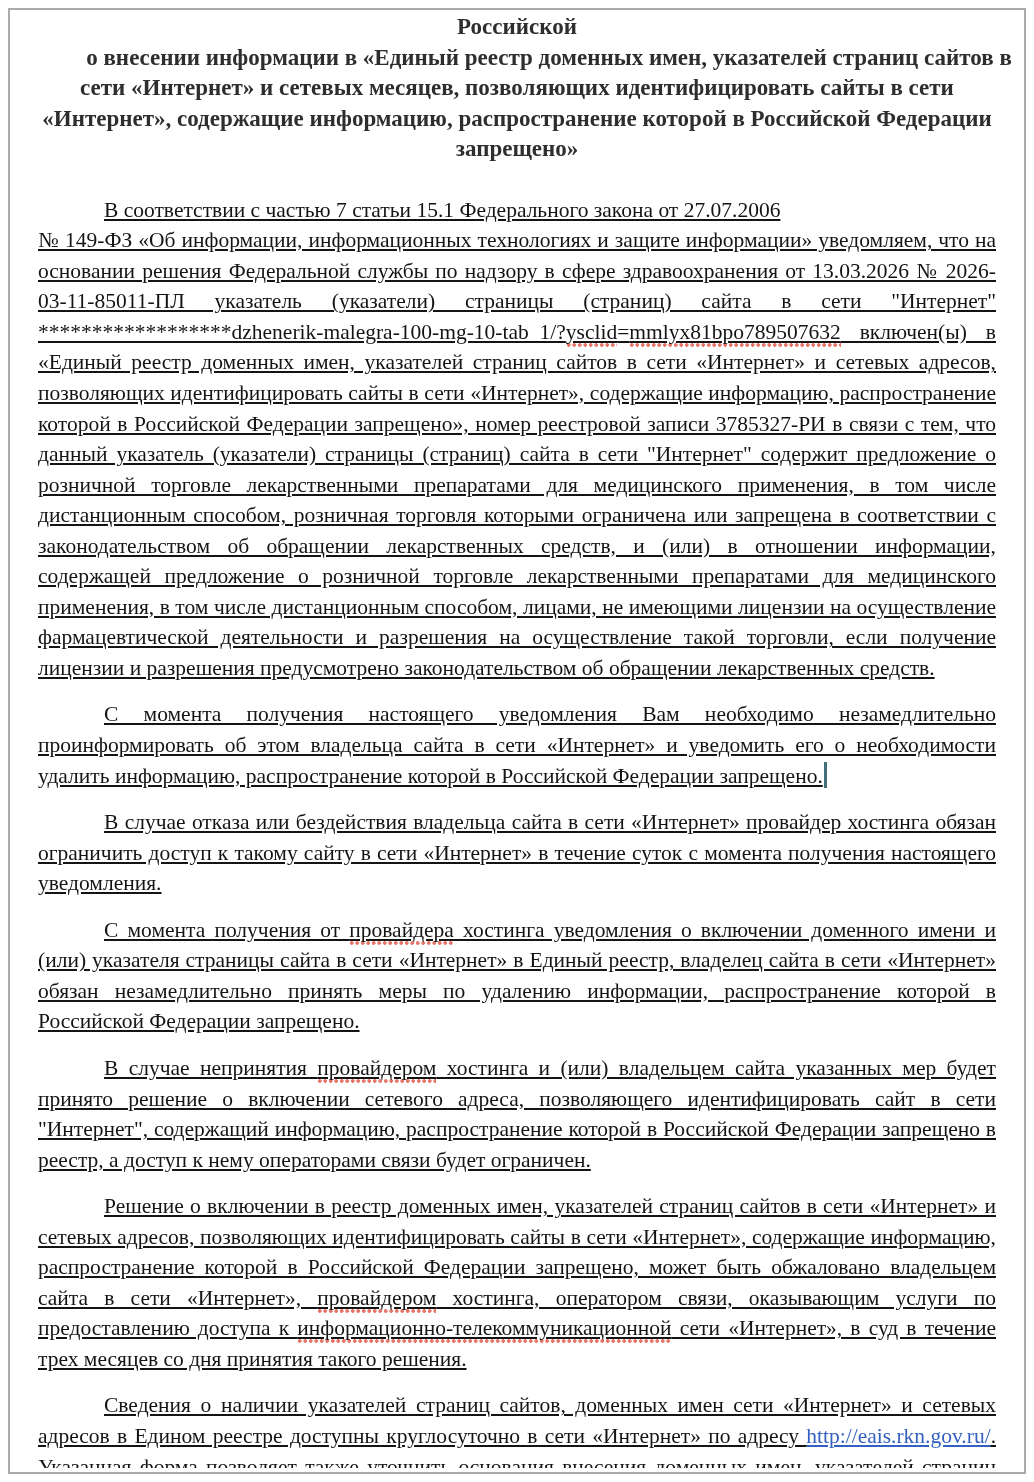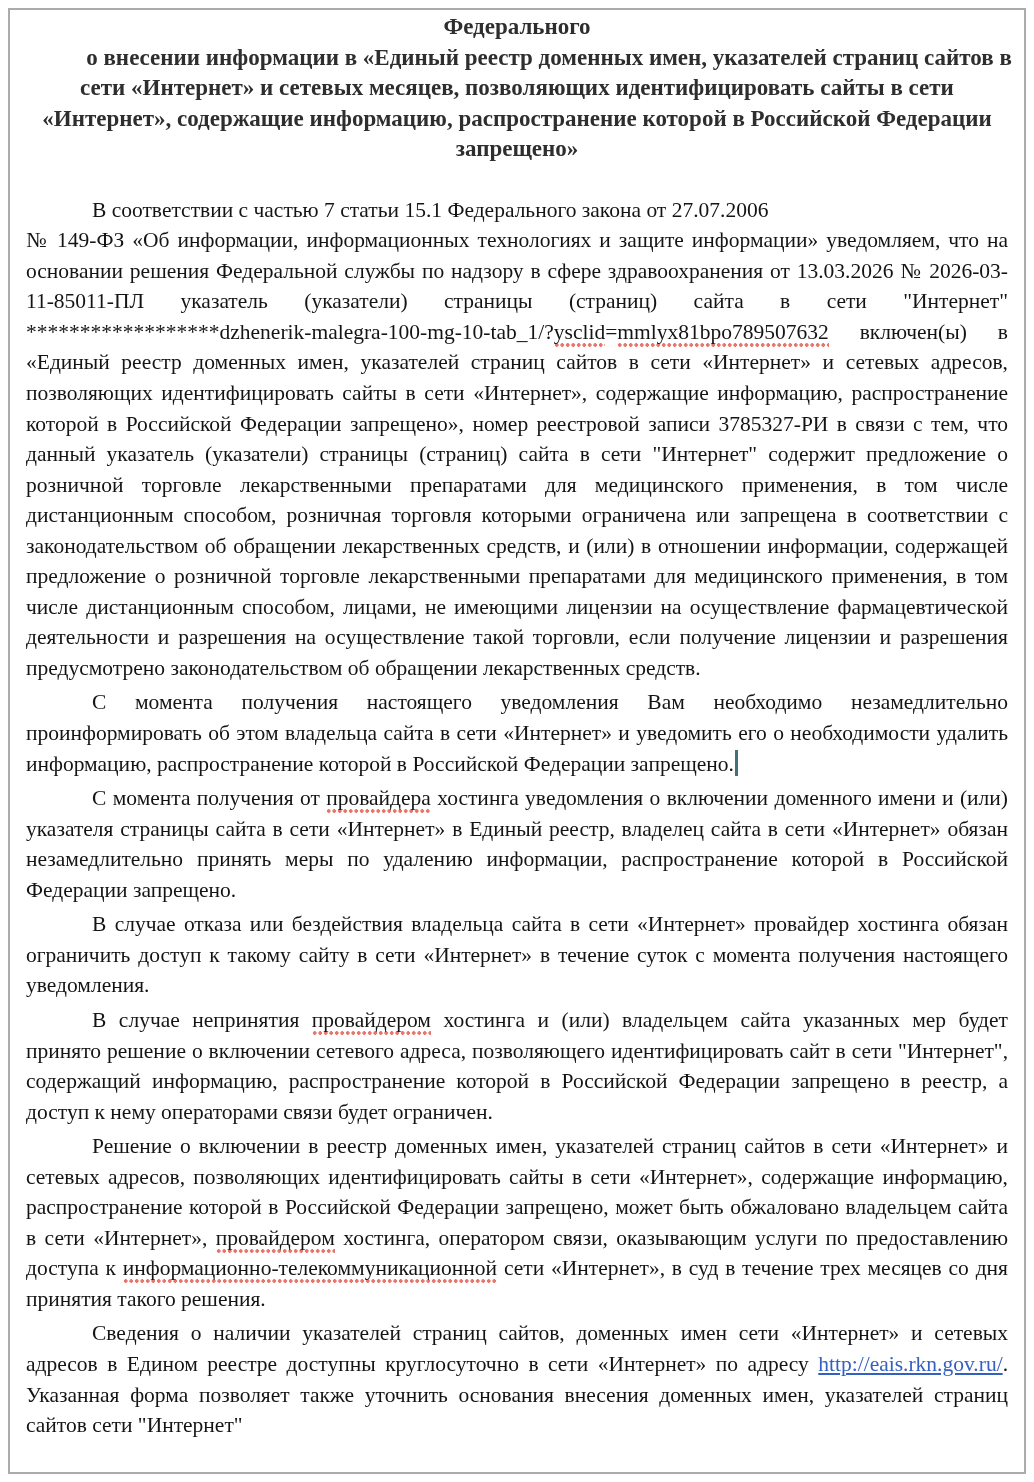--- a/index.html
+++ b/index.html
@@ -33,23 +33,24 @@
   }
   .title-heading { }
   .title-subject { text-indent: 64px; }
   .body-text {
     margin-top: 30px;
     font-size: 21.5px;
     line-height: 30.55px;
     text-align: justify;
   }
   .body-text p {
-    margin: 4px;
+    margin: 16px;
     text-indent: 66px;
     overflow-wrap: anywhere;
+    text-decoration: underline;
   }
   .misspell {
     background-image: radial-gradient(circle at 2.5px 2px, var(--misspell_underline, #e8756a) 1.7px, rgba(0,0,0,0) 1.9px);
     background-size: 5.5px 4px;
     background-repeat: repeat-x;
     background-position: 0 100%;
     padding-bottom: 3px;
   }
   .link {
     color: var(--link, #3461c1);
@@ -67,28 +68,28 @@
   }
 </style>
 </head>
 <body>
 
 <div class="page">
   <div class="frame"></div>
   <div class="content">
 
     <div class="title">
-      <div class="title-heading">Федерального</div>
+      <div class="title-heading">Российской</div>
       <div class="title-subject">о внесении информации в «Единый реестр доменных имен, указателей страниц сайтов в сети «Интернет» и сетевых месяцев, позволяющих идентифицировать сайты в сети «Интернет», содержащие информацию, распространение которой в Российской Федерации запрещено»</div>
     </div>
 
     <div class="body-text">
       <p><span class="run">В соответствии с частью 7 статьи 15.1 Федерального закона от 27.07.2006</span><br><span class="run">№ 149-ФЗ «Об информации, информационных технологиях и защите информации» уведомляем, что на основании решения Федеральной службы по надзору в сфере здравоохранения от 13.03.2026 № 2026-03-11-85011-ПЛ указатель (указатели) страницы (страниц) сайта в сети "Интернет" ******************dzhenerik-malegra-100-mg-10-tab_1/?</span><span class="misspell">ysclid</span><span class="run">=</span><span class="misspell">mmlyx81bpo789507632</span><span class="run"> включен(ы) в «Единый реестр доменных имен, указателей страниц сайтов в сети «Интернет» и сетевых адресов, позволяющих идентифицировать сайты в сети «Интернет», содержащие информацию, распространение которой в Российской Федерации запрещено», номер реестровой записи 3785327-РИ в связи с тем, что данный указатель (указатели) страницы (страниц) сайта в сети "Интернет" содержит предложение о розничной торговле лекарственными препаратами для медицинского применения, в том числе дистанционным способом, розничная торговля которыми ограничена или запрещена в соответствии с законодательством об обращении лекарственных средств, и (или) в отношении информации, содержащей предложение о розничной торговле лекарственными препаратами для медицинского применения, в том числе дистанционным способом, лицами, не имеющими лицензии на осуществление фармацевтической деятельности и разрешения на осуществление такой торговли, если получение лицензии и разрешения предусмотрено законодательством об обращении лекарственных средств.</span></p>
       <p><span class="run">С момента получения настоящего уведомления Вам необходимо незамедлительно проинформировать об этом владельца сайта в сети «Интернет» и уведомить его о необходимости удалить информацию, распространение которой в Российской Федерации запрещено.</span><span class="cursor"></span></p>
+      <p><span class="run">В случае отказа или бездействия владельца сайта в сети «Интернет» провайдер хостинга обязан ограничить доступ к такому сайту в сети «Интернет» в течение суток с момента получения настоящего уведомления.</span></p>
       <p><span class="run">С момента получения от </span><span class="misspell">провайдера</span><span class="run"> хостинга уведомления о включении доменного имени и (или) указателя страницы сайта в сети «Интернет» в Единый реестр, владелец сайта в сети «Интернет» обязан незамедлительно принять меры по удалению информации, распространение которой в Российской Федерации запрещено.</span></p>
-      <p><span class="run">В случае отказа или бездействия владельца сайта в сети «Интернет» провайдер хостинга обязан ограничить доступ к такому сайту в сети «Интернет» в течение суток с момента получения настоящего уведомления.</span></p>
       <p><span class="run">В случае непринятия </span><span class="misspell">провайдером</span><span class="run"> хостинга и (или) владельцем сайта указанных мер будет принято решение о включении сетевого адреса, позволяющего идентифицировать сайт в сети "Интернет", содержащий информацию, распространение которой в Российской Федерации запрещено в реестр, а доступ к нему операторами связи будет ограничен.</span></p>
       <p><span class="run">Решение о включении в реестр доменных имен, указателей страниц сайтов в сети «Интернет» и сетевых адресов, позволяющих идентифицировать сайты в сети «Интернет», содержащие информацию, распространение которой в Российской Федерации запрещено, может быть обжаловано владельцем сайта в сети «Интернет», </span><span class="misspell">провайдером</span><span class="run"> хостинга, оператором связи, оказывающим услуги по предоставлению доступа к </span><span class="misspell">информационно-телекоммуникационной</span><span class="run"> сети «Интернет», в суд в течение трех месяцев со дня принятия такого решения.</span></p>
       <p><span class="run">Сведения о наличии указателей страниц сайтов, доменных имен сети «Интернет» и сетевых адресов в Едином реестре доступны круглосуточно в сети «Интернет» по адресу </span><a class="link">http://eais.rkn.gov.ru/</a><span class="run">. Указанная форма позволяет также уточнить основания внесения доменных имен, указателей страниц сайтов сети "Интернет"</span></p>
     </div>
 
   </div>
 </div>
 
 </body></html>

